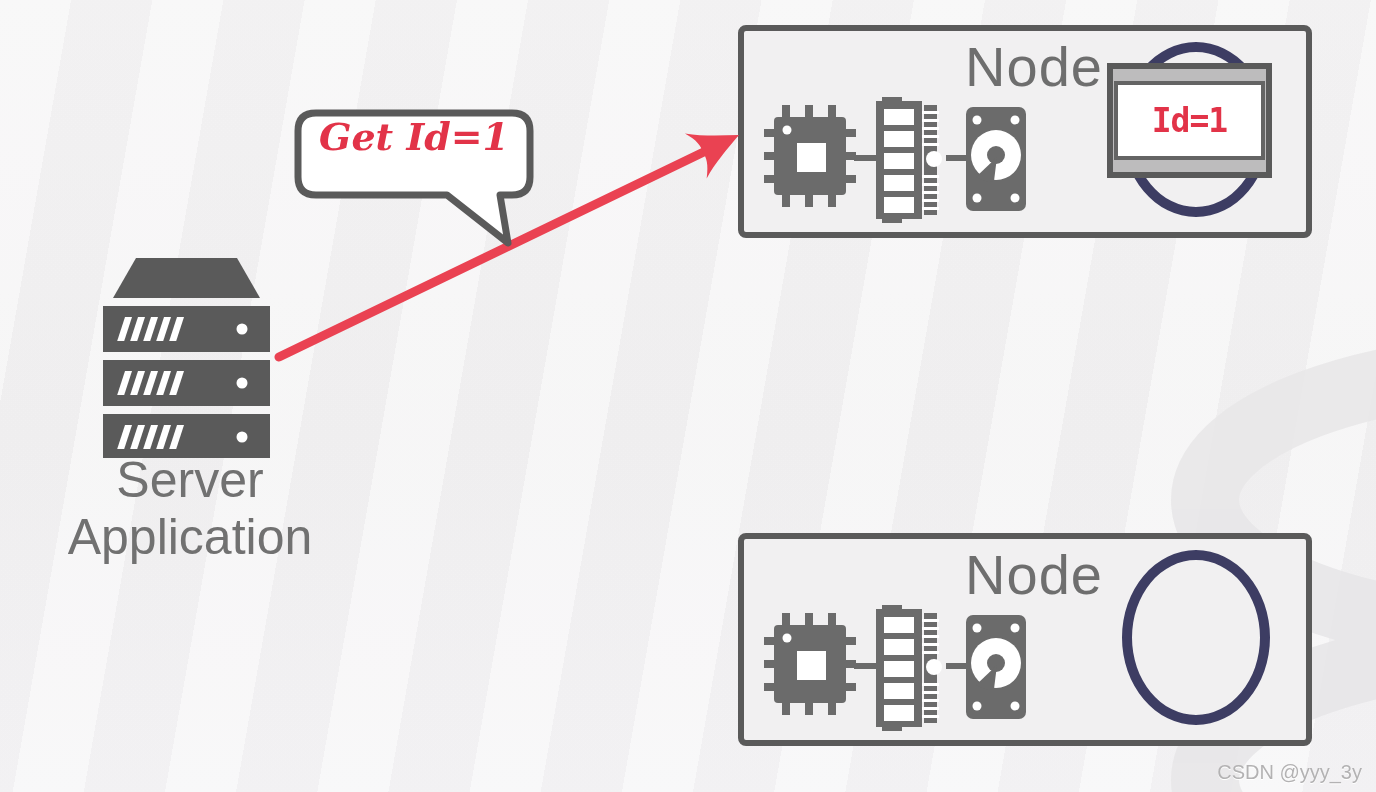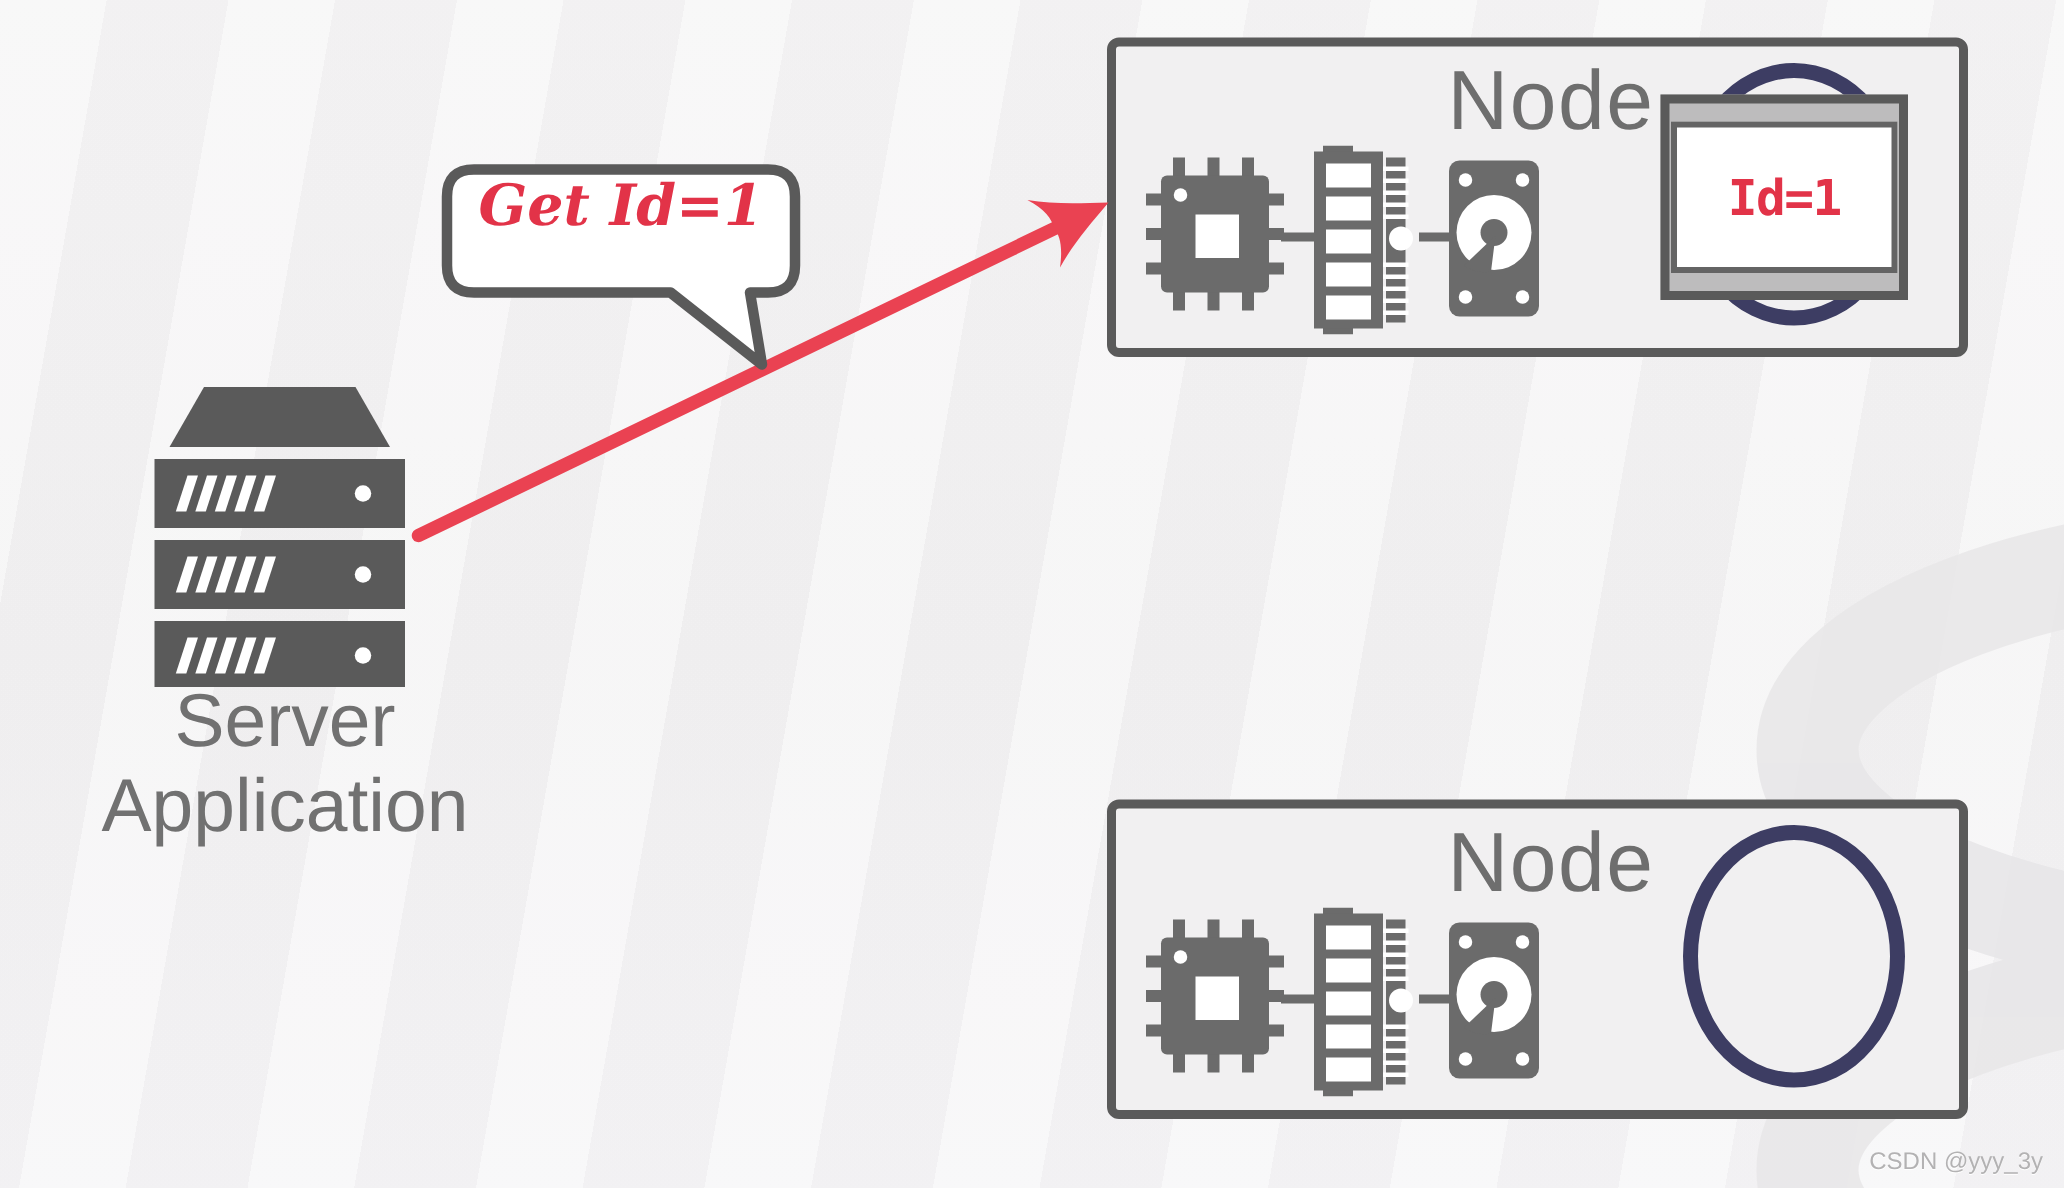--- a/index.html
+++ b/index.html
@@ -22,40 +22,40 @@
   
   .node{position:absolute;left:738px;width:574px;height:213px;z-index:2;
     box-sizing:border-box;border:6px solid var(--gray_dark);border-radius:8px;
     background:var(--node_bg);}
   #node-0{top:25px;} #node-1{top:533px;}
   .node-title{position:absolute;left:210px;top:8px;width:160px;text-align:center;
     font-size:56px;font-weight:200;color:var(--title_gray);letter-spacing:1px;line-height:1.0;}
   .hw-icons{position:absolute;left:20px;top:66px;}
   .db-ring{position:absolute;left:378px;top:11px;width:148px;height:175px;
     box-sizing:border-box;border:10px solid var(--navy);border-radius:50%;}
-  .db-stack{position:absolute;left:363px;top:32px;width:165px;height:137px;
+  .db-stack{position:absolute;left:363px;top:32px;width:165px;height:115px;
     box-sizing:border-box;border:6px solid var(--gray_dark);background:var(--stack_bg);
     display:flex;flex-direction:column;gap:8px;padding:12px 1px;}
   .record{flex:1;background:#ffffff;border:4px solid #646464;
     display:flex;align-items:center;justify-content:center;}
   .record span{font-family:"DejaVu Sans Mono","Liberation Mono",monospace;
     font-weight:bold;font-size:33px;color:var(--red_text);letter-spacing:-1px;}
   
   #arrow-svg{position:absolute;left:0;top:0;z-index:4;pointer-events:none;}
   #bubble-svg{position:absolute;left:0;top:0;z-index:5;pointer-events:none;}
   #bubble-text{position:absolute;left:300px;top:114px;width:228px;z-index:6;
     text-align:center;font-family:"DejaVu Serif","Liberation Serif",serif;
     font-style:italic;font-weight:bold;font-size:38px;color:var(--red_text);}
   
   #app-server{position:absolute;left:101px;top:258px;z-index:2;}
   #server-label{position:absolute;left:20px;top:452px;width:340px;z-index:2;
     text-align:center;font-size:50px;font-weight:200;color:var(--label_gray);line-height:57px;}
   #server-label span{display:block;}
   
-  #watermark{position:absolute;right:14px;bottom:8px;z-index:7;font-size:16px;
+  #watermark{position:absolute;right:14px;bottom:8px;z-index:7;font-size:20px;
     color:var(--watermark_gray);text-shadow:0 1px 0 #ffffff;}
 </style>
 </head>
 <body>
 
 <div id="canvas">
 
   <svg id="bg-decor" width="1376" height="792" viewBox="0 0 1376 792">
     <g fill="none" stroke="var(--decor_gray)" stroke-width="68" opacity="0.85">
       <ellipse cx="1560" cy="500" rx="355" ry="135"></ellipse>

